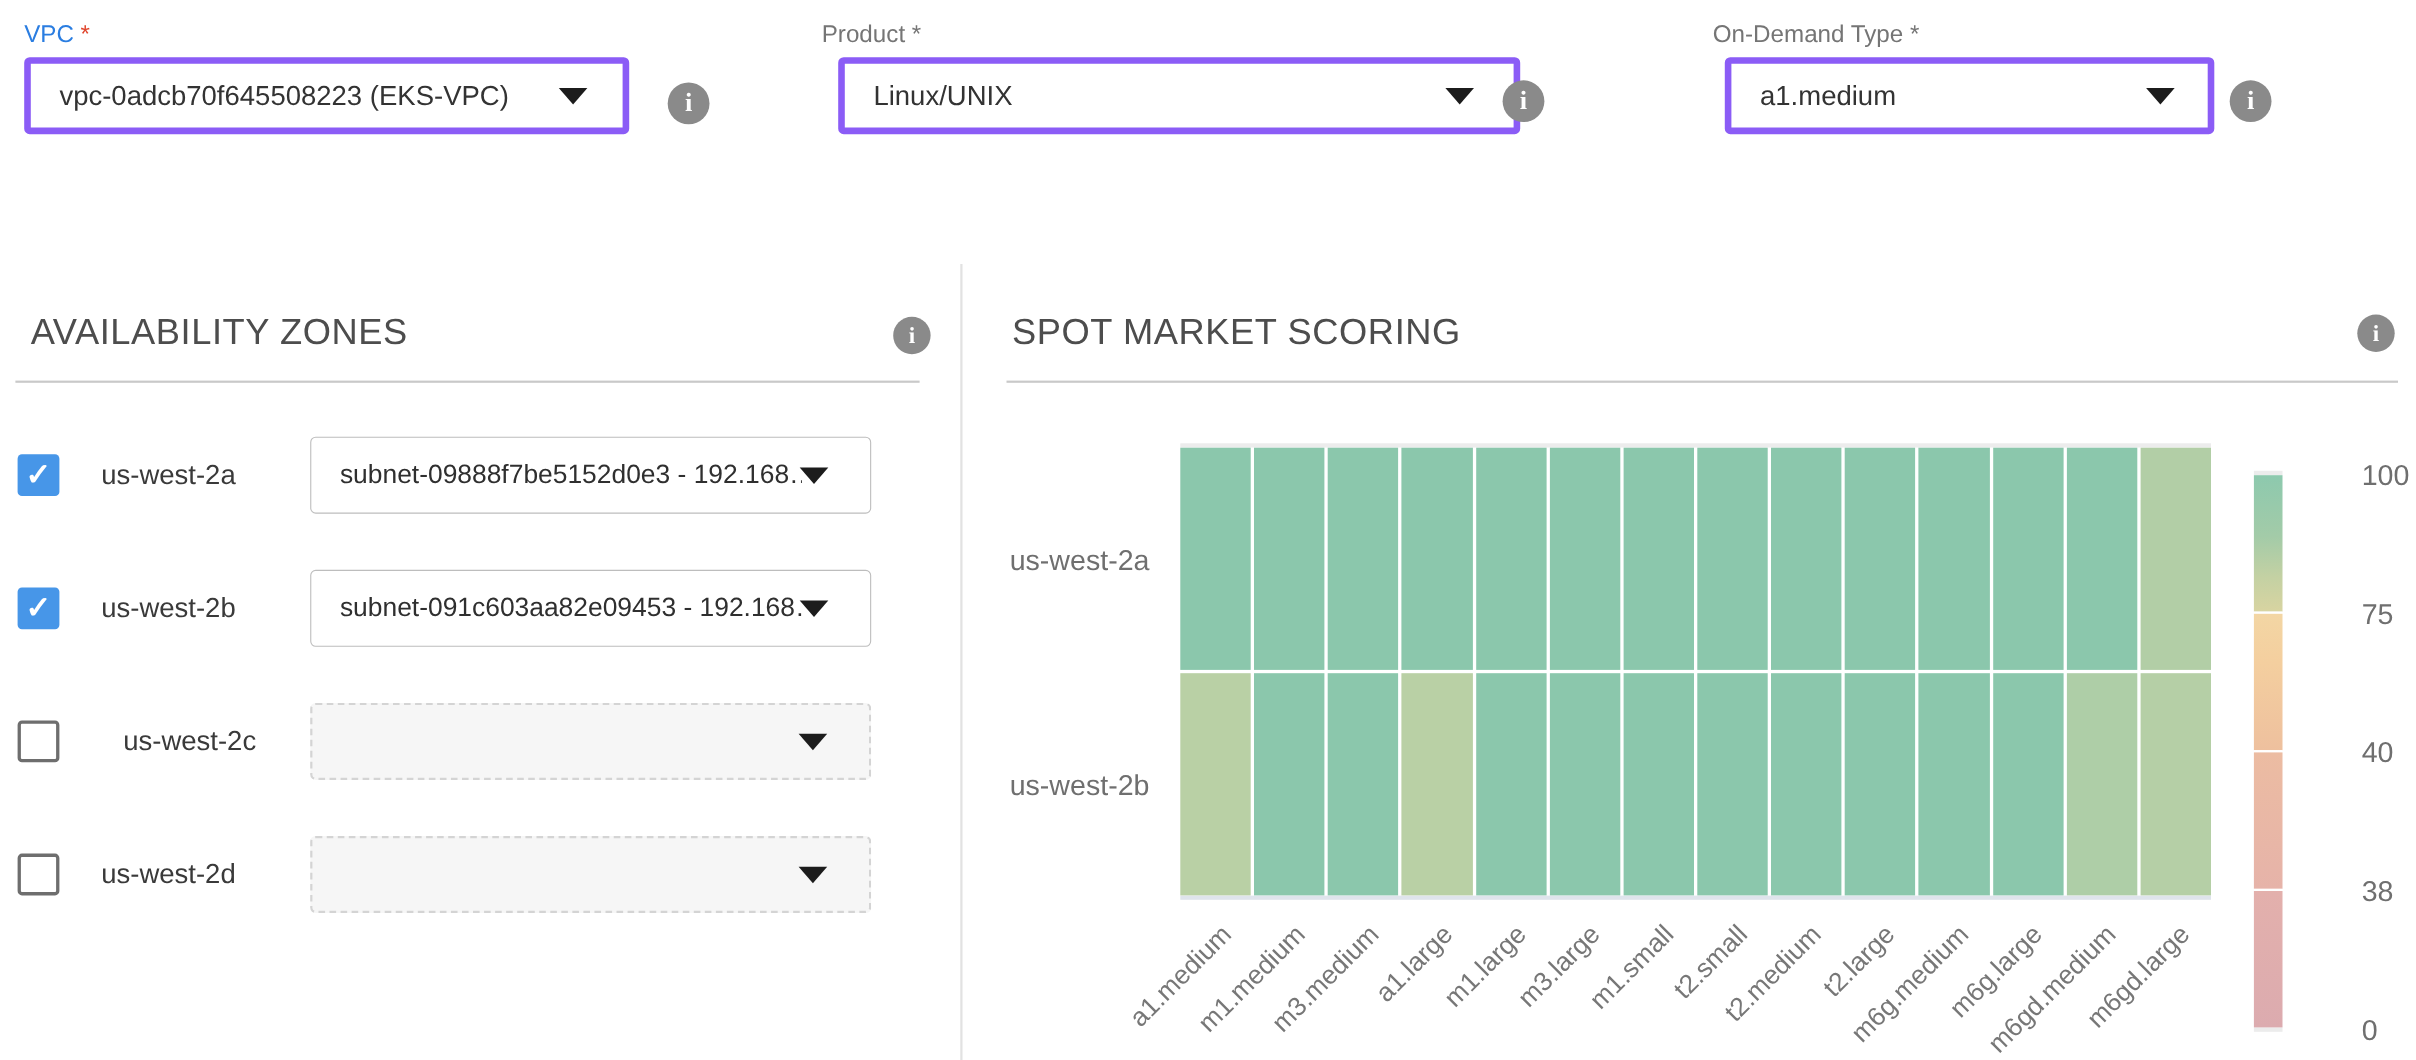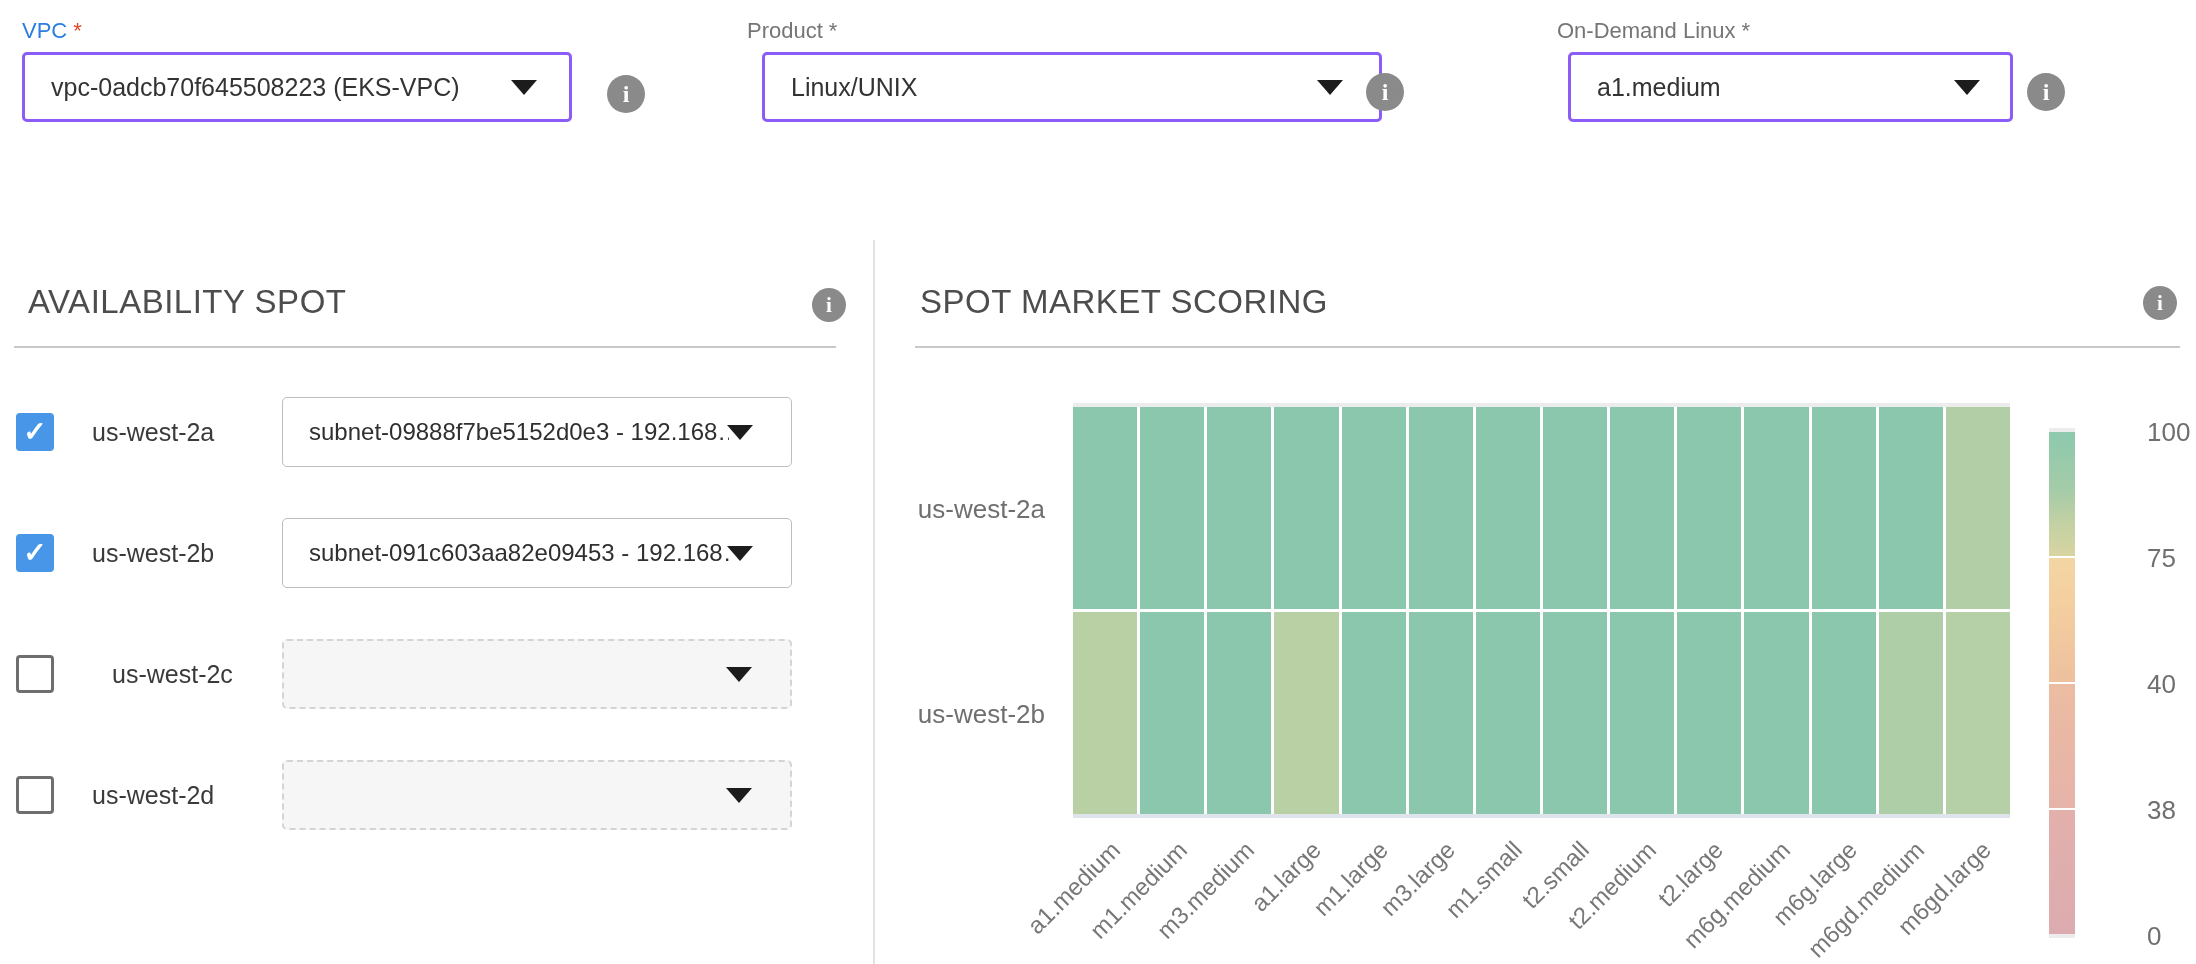--- a/index.html
+++ b/index.html
@@ -3,21 +3,21 @@
 <meta charset="utf-8">
 <style>
   html,body{margin:0;padding:0;background:#ffffff;overflow:hidden;}
   body{width:2196px;height:964px;position:relative;font-family:"Liberation Sans",sans-serif;-webkit-font-smoothing:antialiased;}
 
   
   .field-label{position:absolute;top:18px;font-size:22px;color:#757575;}
   .field-label .req{margin-left:6px;}
   .field-vpc .label-main{color:#2a7de1;}
   .field-vpc .req{color:#e0452c;}
-  .select-box{position:absolute;top:52px;height:70px;background:#fff;border:3px solid #8b5cf6;border-radius:5px;box-sizing:border-box;display:flex;align-items:center;}
+  .select-box{position:absolute;top:52px;height:70px;background:#fff;border:6px solid #8b5cf6;border-radius:5px;box-sizing:border-box;display:flex;align-items:center;}
   .select-box .select-value{font-size:25px;color:#333;padding-left:26px;white-space:nowrap;overflow:hidden;}
   .caret{position:absolute;right:32px;top:50%;margin-top:-7px;width:0;height:0;border-left:13px solid transparent;border-right:13px solid transparent;border-top:15px solid #1c1c1c;}
   .info-icon{position:absolute;border-radius:50%;background:#8a8a8a;color:#fff;display:flex;align-items:center;justify-content:center;font-weight:bold;font-family:"Liberation Serif",serif;}
   .info-lg{width:38px;height:38px;font-size:24px;}
   .info-md{width:34px;height:34px;font-size:21px;}
 
   
   .section-title{position:absolute;font-size:33px;letter-spacing:0.5px;color:#4d4d4d;}
   .h-divider{position:absolute;height:2px;background:#c9c9c9;}
   .v-divider{position:absolute;width:2px;background:#e2e2e2;}
@@ -65,31 +65,31 @@
 <div class="field-label" style="left:747px;">
   <span class="label-main">Product</span><span class="req">*</span>
 </div>
 <div class="select-box" style="left:762px;width:620px;">
   <span class="select-value">Linux/UNIX</span>
   <span class="caret" style="right:36px;"></span>
 </div>
 <div class="info-icon info-lg" style="left:1366px;top:73px;">i</div>
 
 <div class="field-label" style="left:1557px;">
-  <span class="label-main">On-Demand Linux</span><span class="req">*</span>
+  <span class="label-main">On-Demand Type</span><span class="req">*</span>
 </div>
 <div class="select-box" style="left:1568px;width:445px;">
   <span class="select-value">a1.medium</span>
   <span class="caret" style="right:30px;"></span>
 </div>
 <div class="info-icon info-lg" style="left:2027px;top:73px;">i</div>
 
 <div class="v-divider" style="left:873px;top:240px;height:724px;"></div>
 
-<div class="section-title" style="left:28px;top:283px;">AVAILABILITY SPOT</div>
+<div class="section-title" style="left:28px;top:283px;">AVAILABILITY ZONES</div>
 <div class="info-icon info-md" style="left:812px;top:288px;">i</div>
 <div class="h-divider" style="left:14px;top:346px;width:822px;"></div>
 <div id="az-rows">
     <div class="checkbox checked" style="top: 413px;">✓</div>
     <div class="zone-label" style="top: 416px;">us-west-2a</div>
     <div class="subnet-select filled" style="top: 397px;">
       <span class="select-value">subnet-09888f7be5152d0e3 - 192.168…</span>
       <span class="caret"></span>
     </div>
     <div class="checkbox checked" style="top: 534px;">✓</div>

